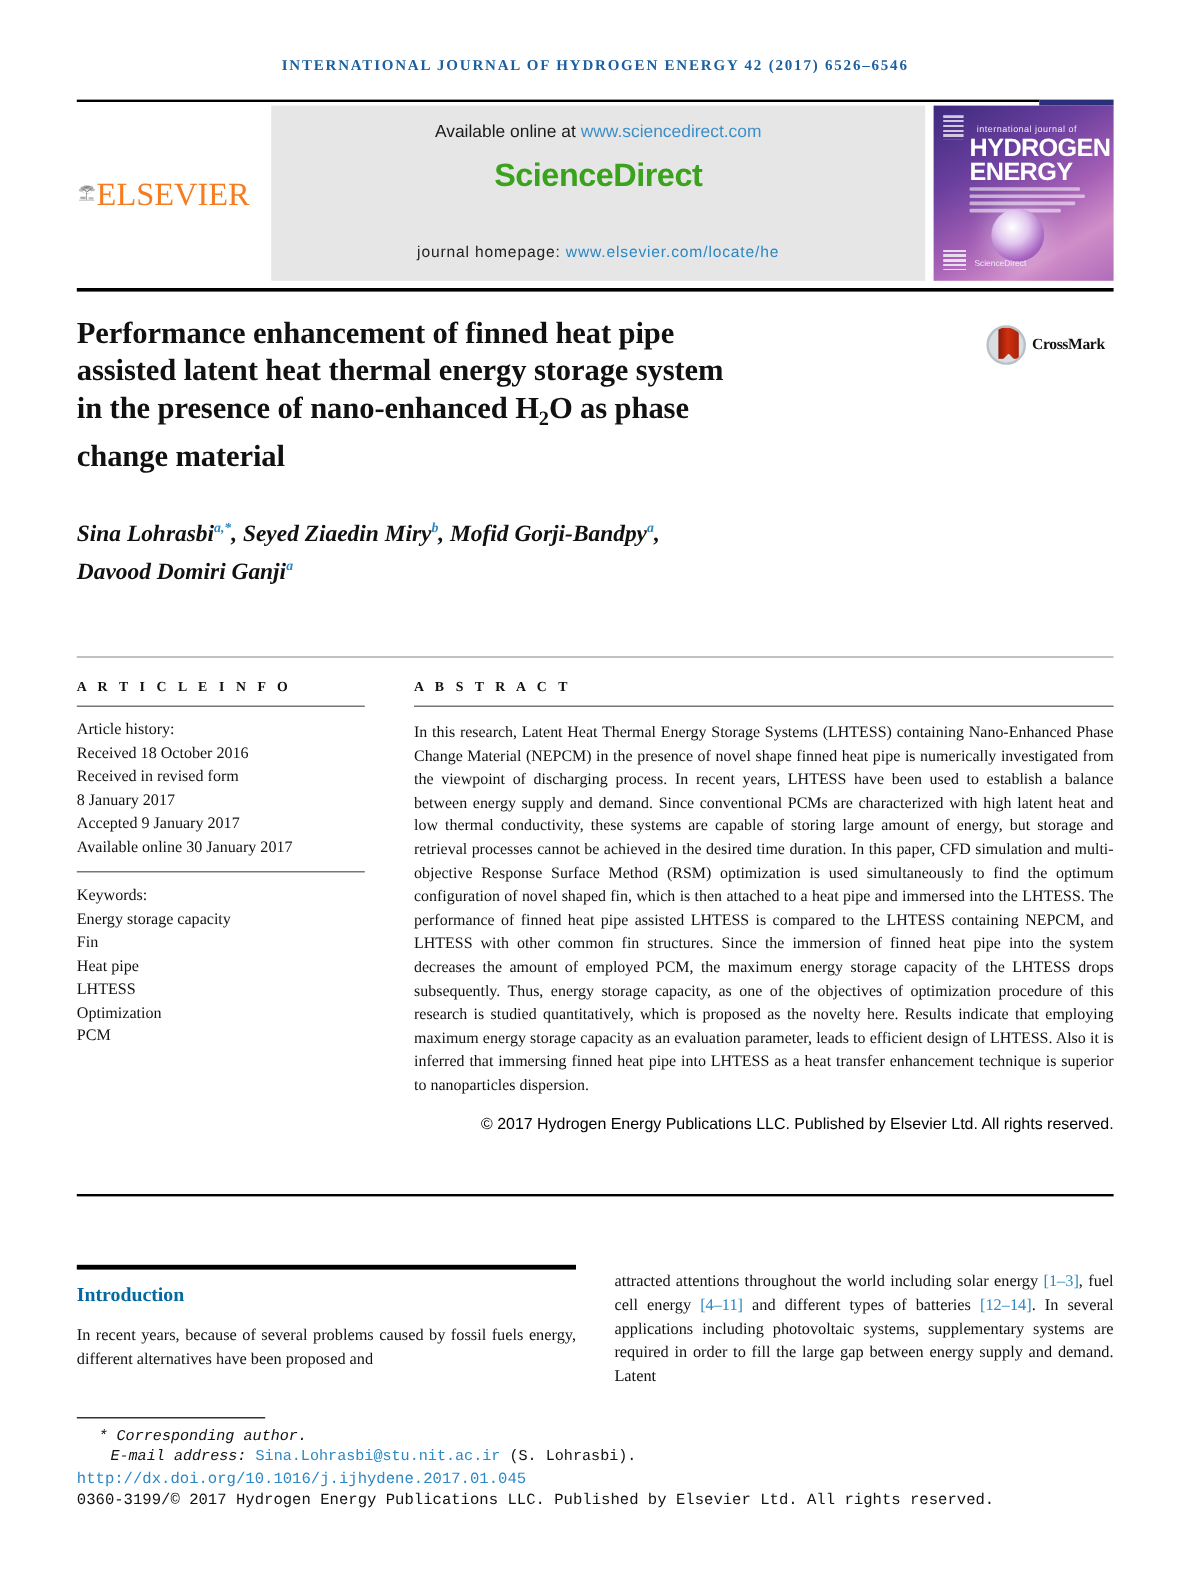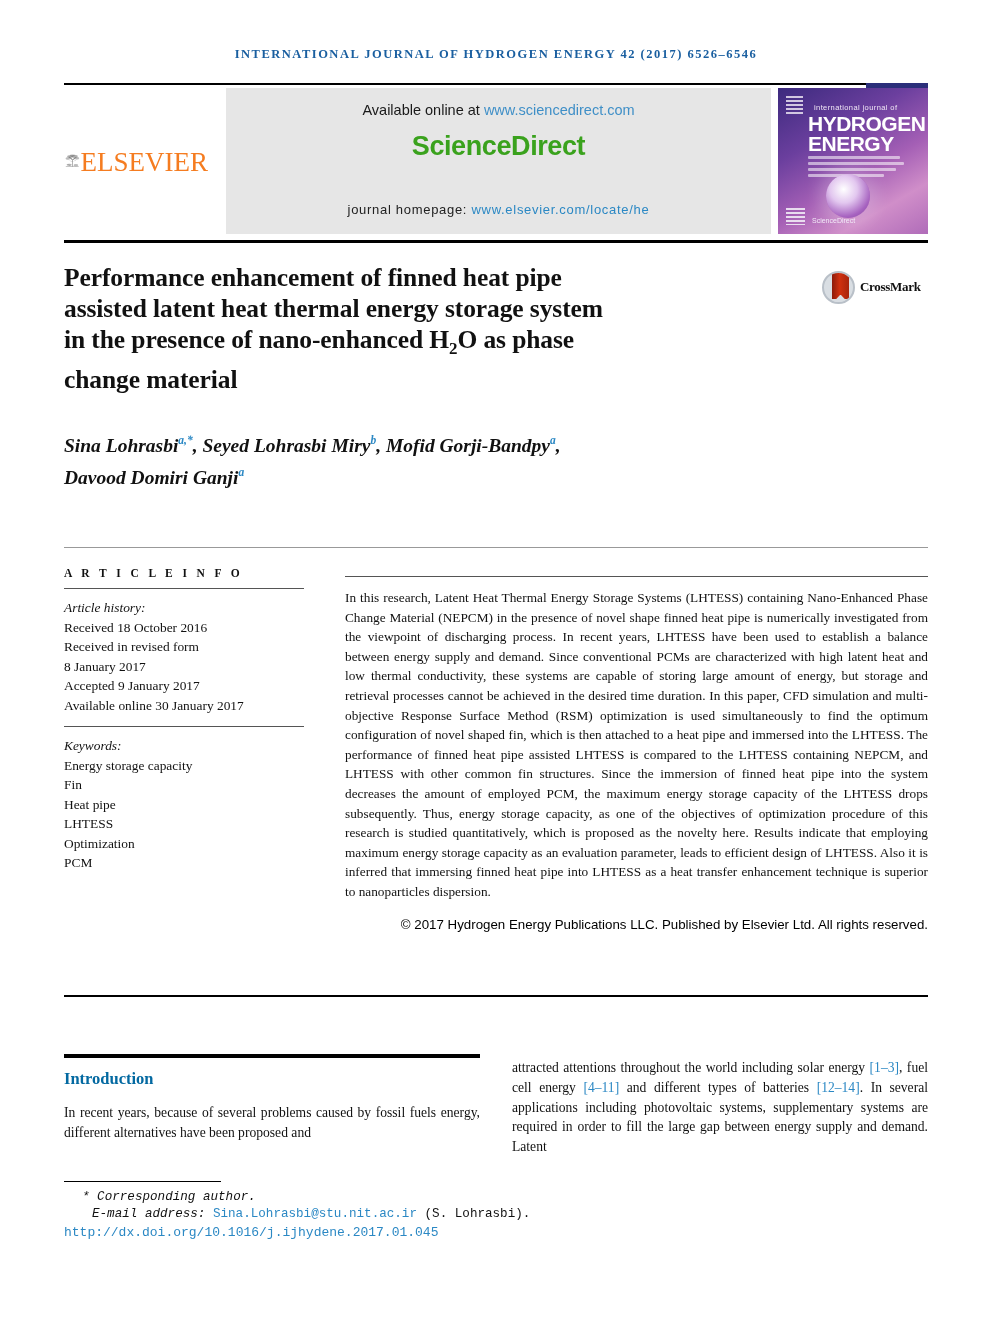--- a/index.html
+++ b/index.html
@@ -237,21 +237,21 @@
   .hr-thin { height: 1px; background: #555; margin-top: 9px; }
   .hr-thin2 { height: 1px; background: #555; margin: 11px 0 9px 0; }
 
   .info-body {
     font-family: "Liberation Serif", serif;
     font-size: 13.4px;
     line-height: 19.5px;
     color: #111;
     margin-top: 9px;
   }
-  .info-body .ital { font-style: italic; }
+  .info-body .ital { }
 
   .abs-body {
     font-family: "Liberation Serif", serif;
     font-size: 13.3px;
     line-height: 19.6px;
     text-align: justify;
     color: #111;
     margin-top: 11px;
   }
   .abs-copy {
@@ -382,21 +382,21 @@
     </h1>
   </div>
 
   <div class="crossmark">
     <div class="cm-badge"></div>
     <div class="cm-text">CrossMark</div>
   </div>
 
   <div class="authors">
     <span>Sina Lohrasbi</span><sup class="star">a,*</sup>,
-    <span>Seyed Lohrasbi Miry</span><sup>b</sup>,
+    <span>Seyed Ziaedin Miry</span><sup>b</sup>,
     <span>Mofid Gorji-Bandpy</span><sup>a</sup>,<br>
     <span>Davood Domiri Ganji</span><sup>a</sup>
   </div>
 
 
   <div class="rule-section"></div>
 
   <div class="col-info">
     <div class="sec-head">A R T I C L E   I N F O</div>
     <div class="hr-thin"></div>
@@ -414,20 +414,21 @@
       <div>Energy storage capacity</div>
       <div>Fin</div>
       <div>Heat pipe</div>
       <div>LHTESS</div>
       <div>Optimization</div>
       <div>PCM</div>
     </div>
   </div>
 
   <div class="col-abs">
+    <div class="sec-head">A B S T R A C T</div>
     <div class="hr-thin"></div>
     <p class="abs-body">In this research, Latent Heat Thermal Energy Storage Systems (LHTESS) containing Nano-Enhanced Phase Change Material (NEPCM) in the presence of novel shape finned heat pipe is numerically investigated from the viewpoint of discharging process. In recent years, LHTESS have been used to establish a balance between energy supply and demand. Since conventional PCMs are characterized with high latent heat and low thermal conductivity, these systems are capable of storing large amount of energy, but storage and retrieval processes cannot be achieved in the desired time duration. In this paper, CFD simulation and multi-objective Response Surface Method (RSM) optimization is used simultaneously to find the optimum configuration of novel shaped fin, which is then attached to a heat pipe and immersed into the LHTESS. The performance of finned heat pipe assisted LHTESS is compared to the LHTESS containing NEPCM, and LHTESS with other common fin structures. Since the immersion of finned heat pipe into the system decreases the amount of employed PCM, the maximum energy storage capacity of the LHTESS drops subsequently. Thus, energy storage capacity, as one of the objectives of optimization procedure of this research is studied quantitatively, which is proposed as the novelty here. Results indicate that employing maximum energy storage capacity as an evaluation parameter, leads to efficient design of LHTESS. Also it is inferred that immersing finned heat pipe into LHTESS as a heat transfer enhancement technique is superior to nanoparticles dispersion.</p>
     <div class="abs-copy">© 2017 Hydrogen Energy Publications LLC. Published by Elsevier Ltd. All rights reserved.</div>
   </div>
 
   <div class="rule-bottom-sec"></div>
 
   <div class="body-col-left">
     <div class="intro-rule"></div>
     <h2 class="intro-head">Introduction</h2>
@@ -436,15 +437,16 @@
 
   <div class="body-col-right">
     <p class="body-text"><span>attracted attentions throughout the world including solar energy </span><span class="ref">[1–3]</span><span>, fuel cell energy </span><span class="ref">[4–11]</span><span> and different types of batteries </span><span class="ref">[12–14]</span><span>. In several applications including photovoltaic systems, supplementary systems are required in order to fill the large gap between energy supply and demand. Latent</span></p>
   </div>
 
   <div class="footer-rule"></div>
   <div class="footer">
     <div class="indent"><em>* Corresponding author.</em></div>
     <div class="indent2"><em>E-mail address: </em><span class="link">Sina.Lohrasbi@stu.nit.ac.ir</span><span> (S. Lohrasbi).</span></div>
     <div class="doi">http://dx.doi.org/10.1016/j.ijhydene.2017.01.045</div>
+    <div class="issn">0360-3199/© 2017 Hydrogen Energy Publications LLC. Published by Elsevier Ltd. All rights reserved.</div>
   </div>
 
 </div>
 
 </body></html>

